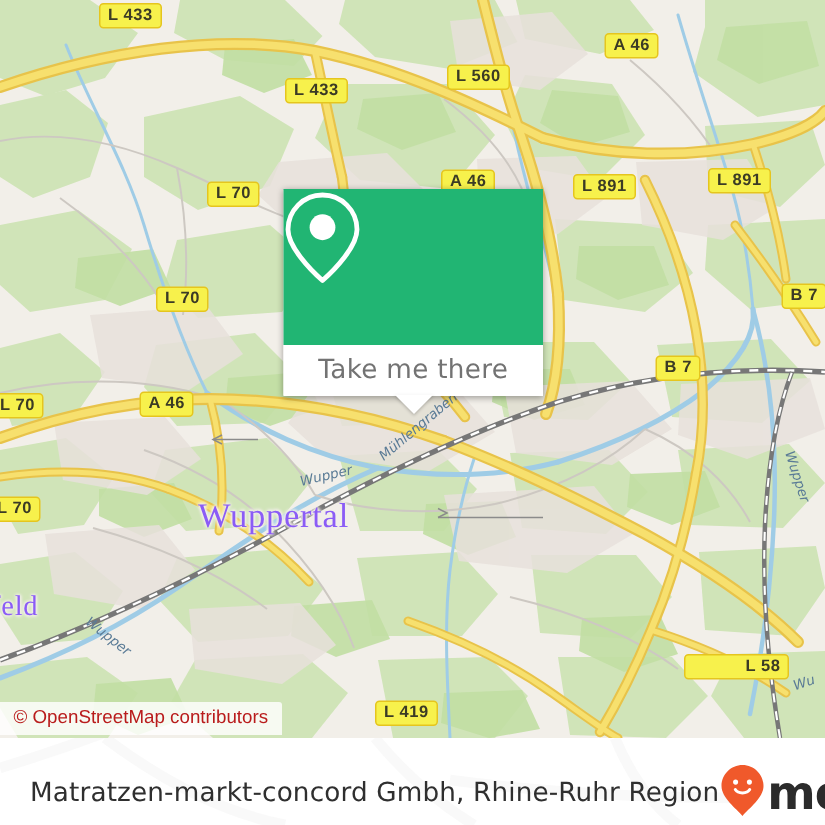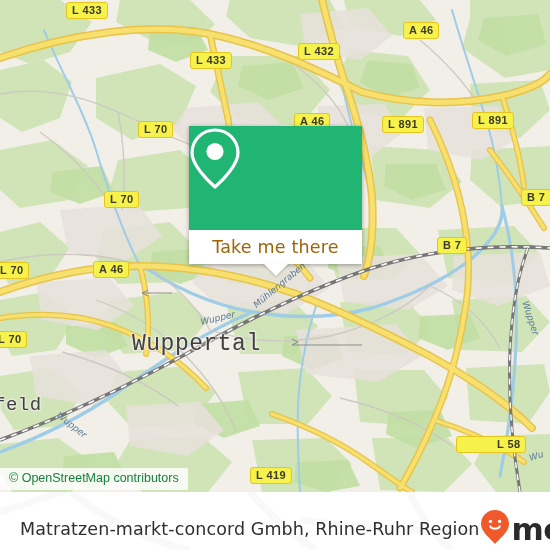--- a/index.html
+++ b/index.html
@@ -27,41 +27,41 @@
     padding:1px 5px 2px 5px;
     line-height:12px;
     white-space:nowrap;
     box-sizing:border-box;
     font-family:"Liberation Sans","DejaVu Sans",sans-serif;
   }
 
   
   .place{
     position:absolute;
-    color:#404040;
+    color:#8b5cf6;
     font-size:23px;
     letter-spacing:.5px;
     white-space:nowrap;
-    font-family:Liberation Mono, monospace;
+    font-family:Liberation Serif, serif;
     text-shadow:1px 0 2px #f2efe9,-1px 0 2px #f2efe9,0 1px 2px #f2efe9,0 -1px 2px #f2efe9;
   }
   .water-label{
     position:absolute;
     color:#5a7b96;
     font-size:9px;
     font-style:italic;
     white-space:nowrap;
     font-family:"DejaVu Sans","Liberation Sans",sans-serif;
   }
 
   
   .attrib{
     position:absolute;left:0;top:468px;
     background:rgba(255,255,255,.82);
-    color:#15803d;
+    color:#b91c1c;
     font-size:12.5px;
     padding:3px 9px 4px 9px;
     line-height:15px;
     white-space:nowrap;
     border-top-right-radius:2px;
   }
 
   
   .card{
     position:absolute;left:189px;top:126px;width:173px;height:138px;
@@ -73,21 +73,21 @@
     background:#21b573;
     display:flex;align-items:center;justify-content:center;
   }
   .card-head svg{display:block;}
   .card-foot{
     position:absolute;left:0;top:104px;width:100%;height:34px;
     background:#fff;
     display:flex;align-items:center;justify-content:center;
   }
   .card-foot span{
-    color:#a16207;font-size:17.5px;letter-spacing:.2px;
+    color:#737373;font-size:17.5px;letter-spacing:.2px;
     font-family:"DejaVu Sans","Liberation Sans",sans-serif;
   }
   .card-tail{
     position:absolute;left:276px;top:263px;
     width:0;height:0;
     border-left:13px solid transparent;
     border-right:13px solid transparent;
     border-top:13px solid #fff;
     transform:translateX(-50%);
     filter:drop-shadow(0 1px 1px rgba(0,0,0,.22));
@@ -286,21 +286,21 @@
         <path d="M148 296 l-6 -3 l6 -3"></path>
         <path d="M142 293 h30"></path>
         <path d="M292 345 h70"></path>
         <path d="M292 345 l6 -3 l-6 -3"></path>
       </g>
     </svg>
 
     <div id="shields">
         <div class="shield" style="left: 66px; top: 2px;">L 433</div>
         <div class="shield" style="left: 190px; top: 52px;">L 433</div>
-        <div class="shield" style="left: 298px; top: 43px;">L 432</div>
+        <div class="shield" style="left: 298px; top: 43px;">L 560</div>
         <div class="shield" style="left: 403px; top: 22px;">A 46</div>
         <div class="shield" style="left: 294px; top: 113px;">A 46</div>
         <div class="shield" style="left: 382px; top: 116px;">L 891</div>
         <div class="shield" style="left: 472px; top: 112px;">L 891</div>
         <div class="shield" style="left: 138px; top: 121px;">L 70</div>
         <div class="shield" style="left: 104px; top: 191px;">L 70</div>
         <div class="shield" style="left: 93px; top: 261px;">A 46</div>
         <div class="shield" style="left: -6px; top: 262px;">L 70</div>
         <div class="shield" style="left: -8px; top: 331px;">L 70</div>
         <div class="shield" style="left: 521px; top: 189px;">B 7</div>

